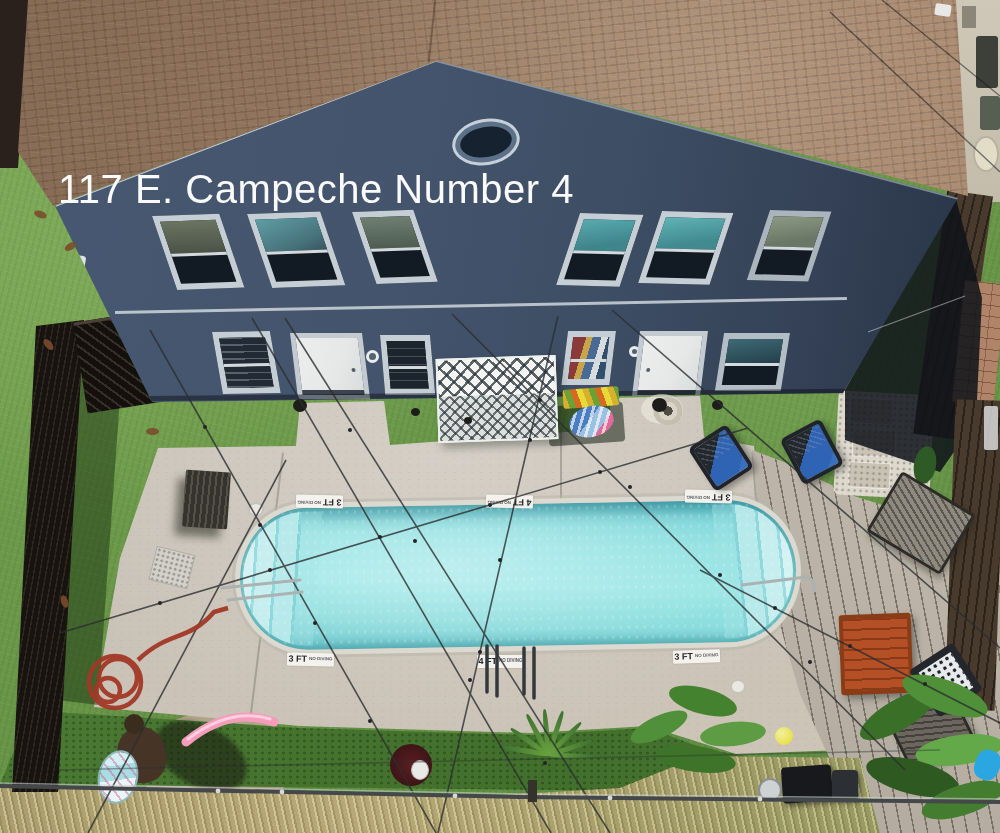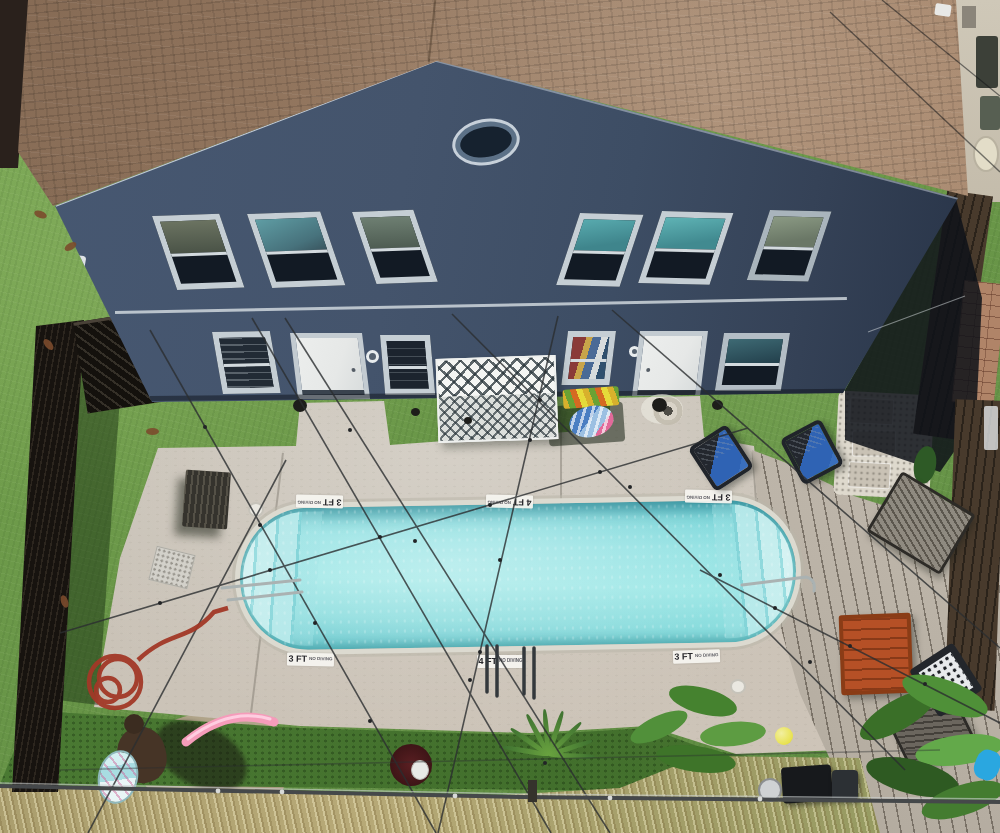--- a/index.html
+++ b/index.html
@@ -475,13 +475,14 @@
       <path d="M0,783 L520,794 L1000,799" stroke="rgba(205,210,210,0.6)" stroke-width="1.4" fill="none"></path>
       <circle cx="218" cy="791" r="2.4" fill="#d8dad8"></circle>
         <circle cx="282" cy="792" r="2.4" fill="#d8dad8"></circle>
       <circle cx="455" cy="796" r="2.4" fill="#d8dad8"></circle>
         <circle cx="610" cy="798" r="2.4" fill="#d8dad8"></circle>
       <circle cx="760" cy="799" r="2.4" fill="#d8dad8"></circle>
       <rect x="528" y="780" width="9" height="22" fill="#35322c"></rect>
     </g>
   </svg>
 
+  <div class="abs" id="addr">117 E. Campeche Number 4</div>
 </div>
 
 </body></html>

